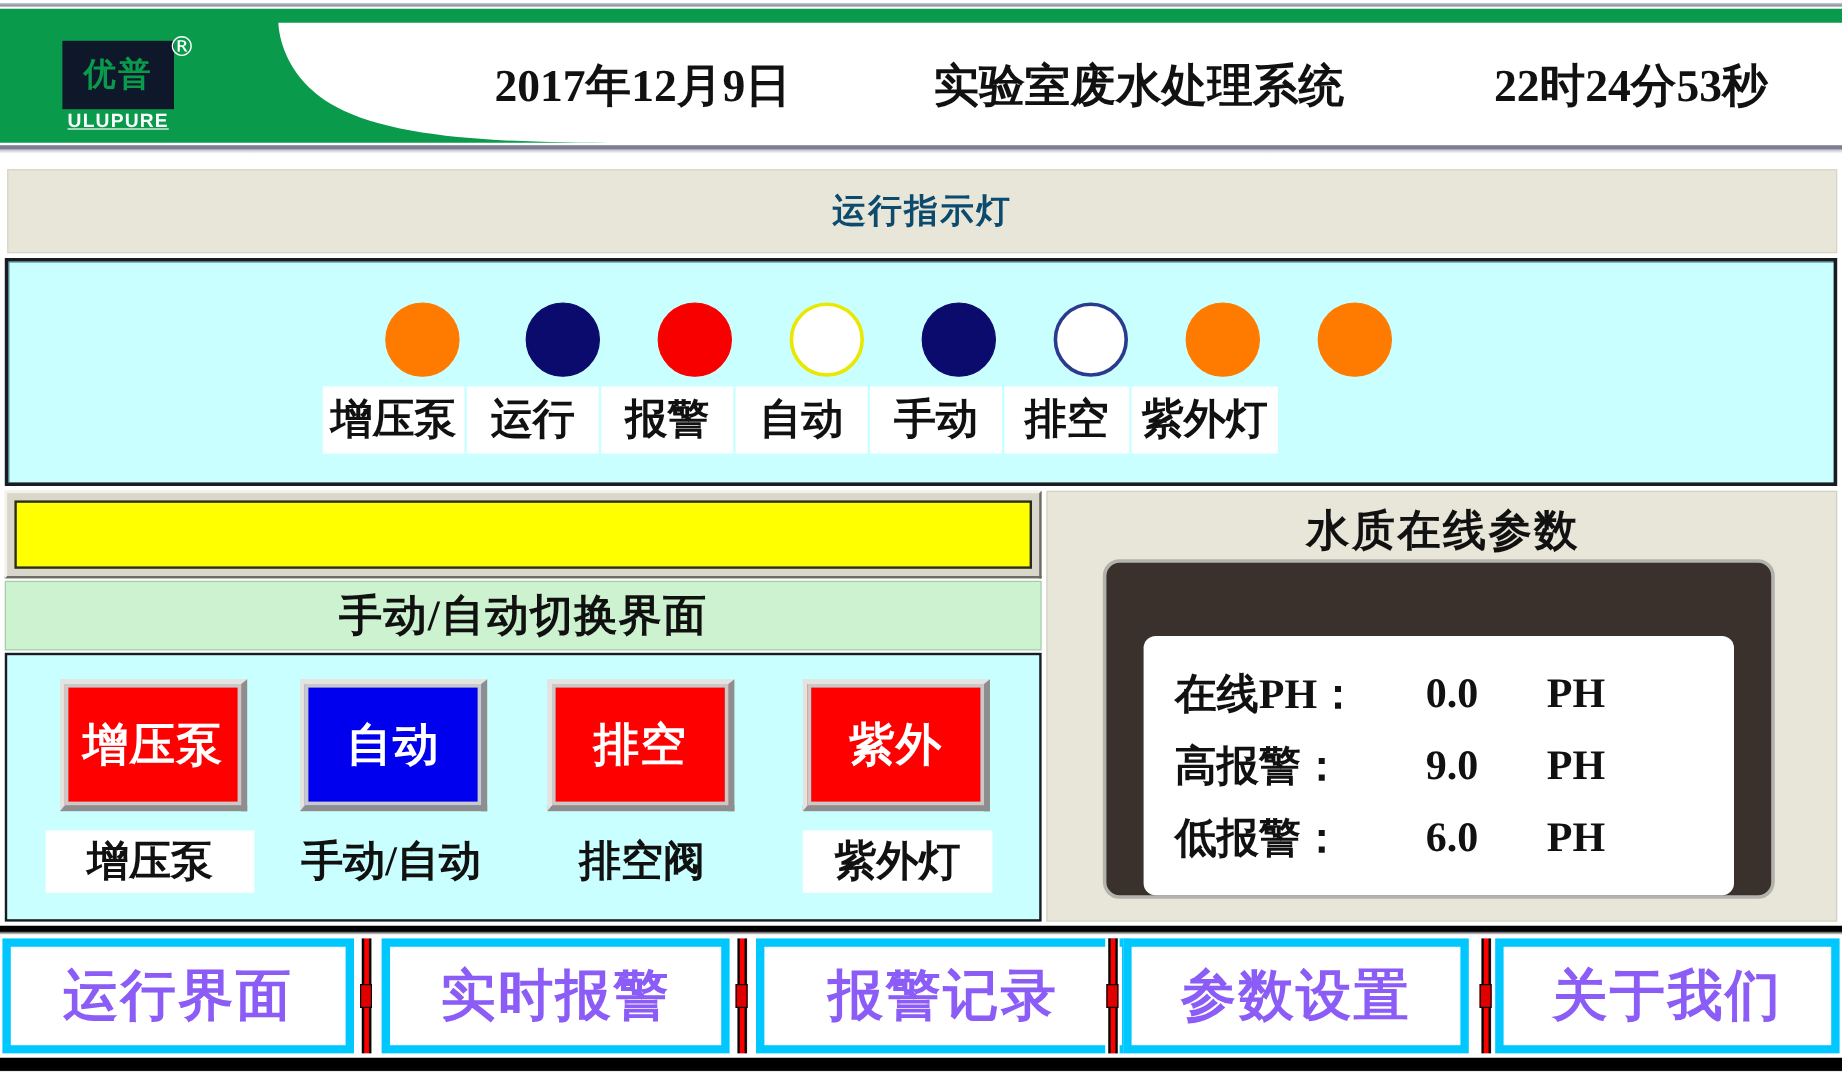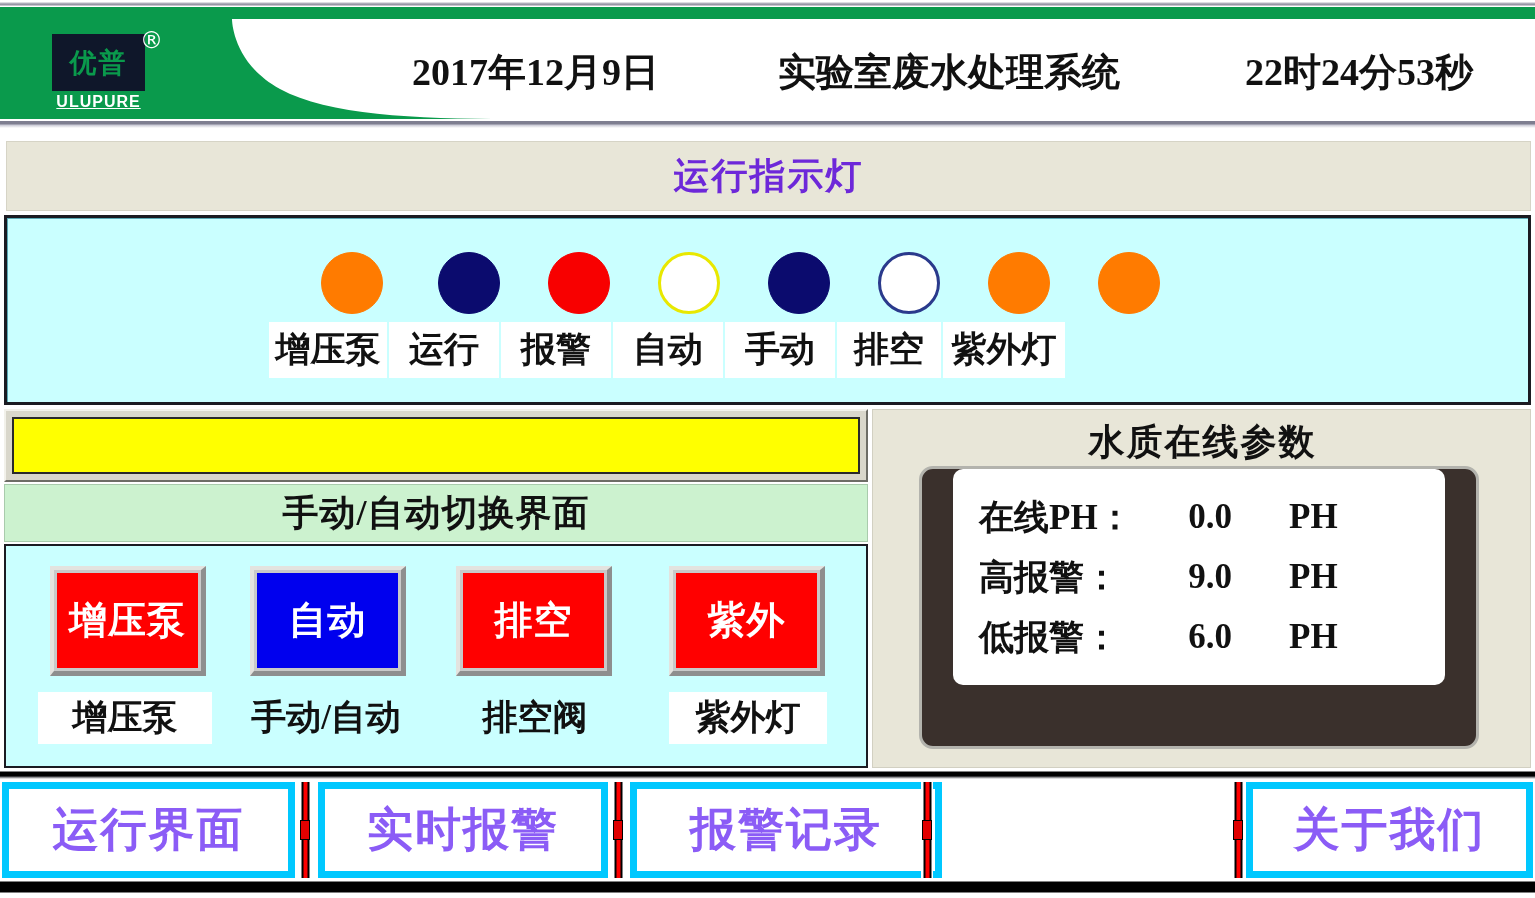--- a/index.html
+++ b/index.html
@@ -33,21 +33,21 @@
     font-family:"Liberation Serif","DejaVu Serif",serif;white-space:nowrap;line-height:1;}
   .hdr-date{left:412px;}
   .hdr-title{left:778px;}
   .hdr-time{left:1245px;}
   .header-underline{position:absolute;left:0;top:121px;width:1535px;height:8px;
     background:linear-gradient(to bottom,#7e7e90 0px,#7e7e90 3px,#c8c8d4 4px,#ffffff 7px);}
 
   
   .sec-title{position:absolute;left:6px;top:141px;width:1523px;height:68px;background:#e8e6d8;
     border:1px solid #d6d4c6;display:flex;align-items:center;justify-content:center;}
-  .sec-title span{font-size:36px;font-weight:bold;color:#6d28d9;letter-spacing:2px;}
+  .sec-title span{font-size:28px;font-weight:bold;color:#0c4a6e;letter-spacing:2px;}
 
   
   .lights-panel{position:absolute;left:4px;top:215px;width:1527px;height:190px;
     background:#caffff;border:3px solid #1b1b22;box-sizing:border-box;
     box-shadow:inset 1px 1px 0 #5aa8b4;}
   .lights-row{position:absolute;left:283px;top:34px;display:flex;align-items:center;}
   .lamp{width:62px;height:62px;border-radius:50%;box-sizing:border-box;}
   .lamp-wrap{width:124px;display:flex;justify-content:center;}
   .labels-row{position:absolute;left:262px;top:104px;display:flex;align-items:flex-start;}
   .lamp-label{background:#ffffff;color:#111;font-size:35px;font-weight:bold;
@@ -85,21 +85,21 @@
   .blabel.l3{left:450px;width:158px;}
   .blabel.l4{left:663px;width:158px;}
 
   
   .wq-panel{position:absolute;left:872px;top:409px;width:659px;height:359px;background:#e8e6d8;
     border:1px solid #d2d0c2;box-sizing:border-box;}
   .wq-title{position:absolute;left:0;top:8px;width:659px;text-align:center;
     font-size:36px;font-weight:bold;color:#111;letter-spacing:2px;}
   .wq-screen{position:absolute;left:46px;top:56px;width:560px;height:283px;background:#3a302c;
     border-radius:14px;border:3px solid #b3b3ad;box-sizing:border-box;
-    display:flex;align-items:flex-start;justify-content:center;}
+    display:flex;align-items:flex-end;justify-content:center;}
   .wq-inner{width:492px;height:216px;background:#ffffff;border-radius:10px;
     display:flex;flex-direction:column;justify-content:center;padding-left:26px;box-sizing:border-box;}
   .wq-row{display:flex;align-items:center;height:60px;}
   .wq-k{width:172px;font-size:35px;font-weight:bold;color:#111;white-space:nowrap;}
   .wq-v{width:118px;text-align:center;font-size:35px;font-weight:bold;color:#111;
     font-family:"Liberation Serif",serif;}
   .wq-u{font-size:35px;font-weight:bold;color:#111;padding-left:20px;}
 
   
   .nav-top-rule{position:absolute;left:0;top:770px;width:1535px;height:10px;
@@ -249,20 +249,23 @@
   <div class="nav" id="nav">
       <div class="nav-btn" style="left: 2px; width: 293px; border-color: rgb(0, 200, 255);">
         <span>运行界面</span>
       </div>
       <div class="nav-btn" style="left: 318px; width: 290px; border-color: rgb(0, 200, 255);">
         <span>实时报警</span>
       </div>
       <div class="nav-btn" style="left: 630px; width: 312px; border-color: rgb(0, 200, 255);">
         <span>报警记录</span>
       </div>
+      <div class="nav-btn" style="left: 936px; width: 288px; border-color: rgb(0, 200, 255);">
+        <span>参数设置</span>
+      </div>
       <div class="nav-btn" style="left: 1246px; width: 287px; border-color: rgb(0, 200, 255);">
         <span>关于我们</span>
       </div>
       <div class="nav-sep" style="left: 299px;">
         <div class="dot"></div>
       </div>
       <div class="nav-sep" style="left: 612px;">
         <div class="dot"></div>
       </div>
       <div class="nav-sep" style="left: 921px;">

